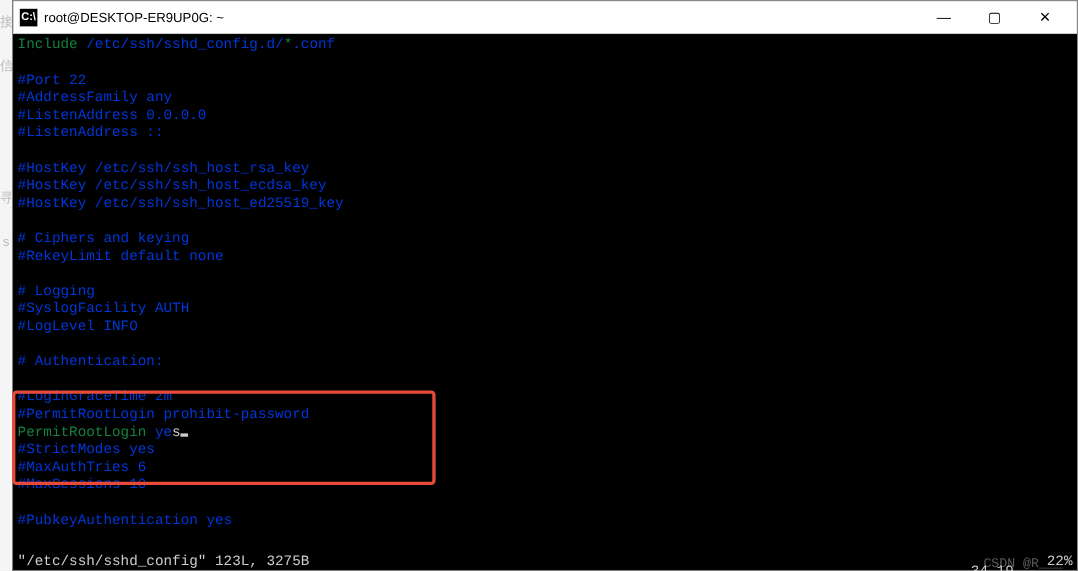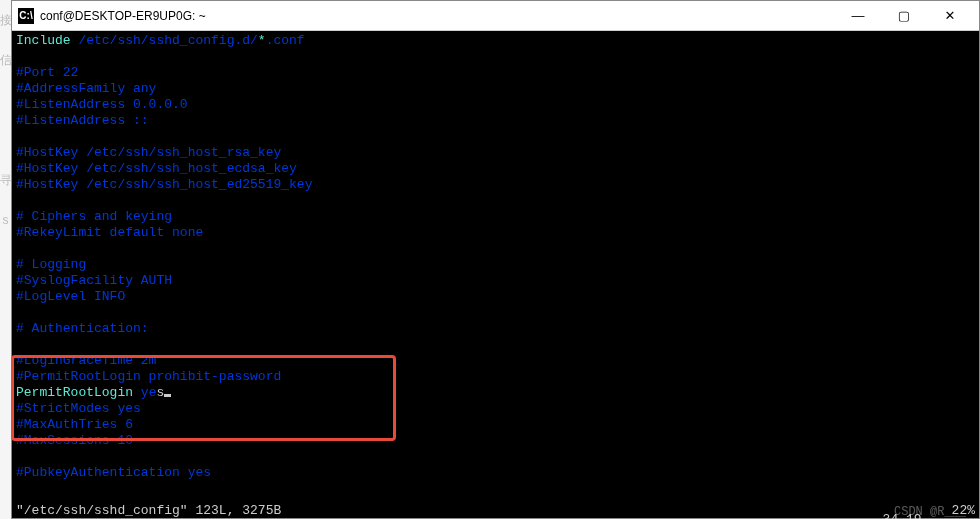--- a/index.html
+++ b/index.html
@@ -60,21 +60,21 @@
   .terminal {
     flex: 1;
     background: #000;
     padding: 2px 4px;
     position: relative;
     line-height: 16px;
     white-space: pre;
     color: #0037da;
   }
   .line { height: 16px; }
-  .kw { color: #5eead4; }
+  .kw { color: #15803d; }
   .wht { color: #cccccc; }
   .highlight-box {
     position: absolute;
     border: 3px solid #e84a3a;
     border-radius: 4px;
     pointer-events: none;
   }
   .cursor {
     display: inline-block;
     width: 7px;
@@ -118,21 +118,21 @@
 </head>
 <body>
 
 <div class="left-clip">接<br>信<br><br><br>寻<br>s</div>
 
 <div class="window">
   <div class="titlebar">
     <div class="icon">
         <span>C:\</span>
       </div>
-    <div class="title">conf@DESKTOP-ER9UP0G: ~</div>
+    <div class="title">root@DESKTOP-ER9UP0G: ~</div>
     <div class="winbtns">
       <div class="winbtn">—</div>
       <div class="winbtn">▢</div>
       <div class="winbtn close">✕</div>
     </div>
   </div>
 
   <div class="terminal" id="term"><div class="line"><span class="kw">Include</span><span> /etc/ssh/sshd_config.d/</span><span class="kw">*</span><span>.conf</span></div><div class="line"></div><div class="line"><span>#Port 22</span></div><div class="line"><span>#AddressFamily any</span></div><div class="line"><span>#ListenAddress 0.0.0.0</span></div><div class="line"><span>#ListenAddress ::</span></div><div class="line"></div><div class="line"><span>#HostKey /etc/ssh/ssh_host_rsa_key</span></div><div class="line"><span>#HostKey /etc/ssh/ssh_host_ecdsa_key</span></div><div class="line"><span>#HostKey /etc/ssh/ssh_host_ed25519_key</span></div><div class="line"></div><div class="line"><span># Ciphers and keying</span></div><div class="line"><span>#RekeyLimit default none</span></div><div class="line"></div><div class="line"><span># Logging</span></div><div class="line"><span>#SyslogFacility AUTH</span></div><div class="line"><span>#LogLevel INFO</span></div><div class="line"></div><div class="line"><span># Authentication:</span></div><div class="line"></div><div class="line"><span>#LoginGraceTime 2m</span></div><div class="line"><span>#PermitRootLogin prohibit-password</span></div><div class="line"><span class="kw">PermitRootLogin</span><span> ye</span><span class="wht">s</span><span class="cursor"></span></div><div class="line"><span>#StrictModes yes</span></div><div class="line"><span>#MaxAuthTries 6</span></div><div class="line"><span>#MaxSessions 10</span></div><div class="line"></div><div class="line"><span>#PubkeyAuthentication yes</span></div></div>
 
   <div class="statusbar">

